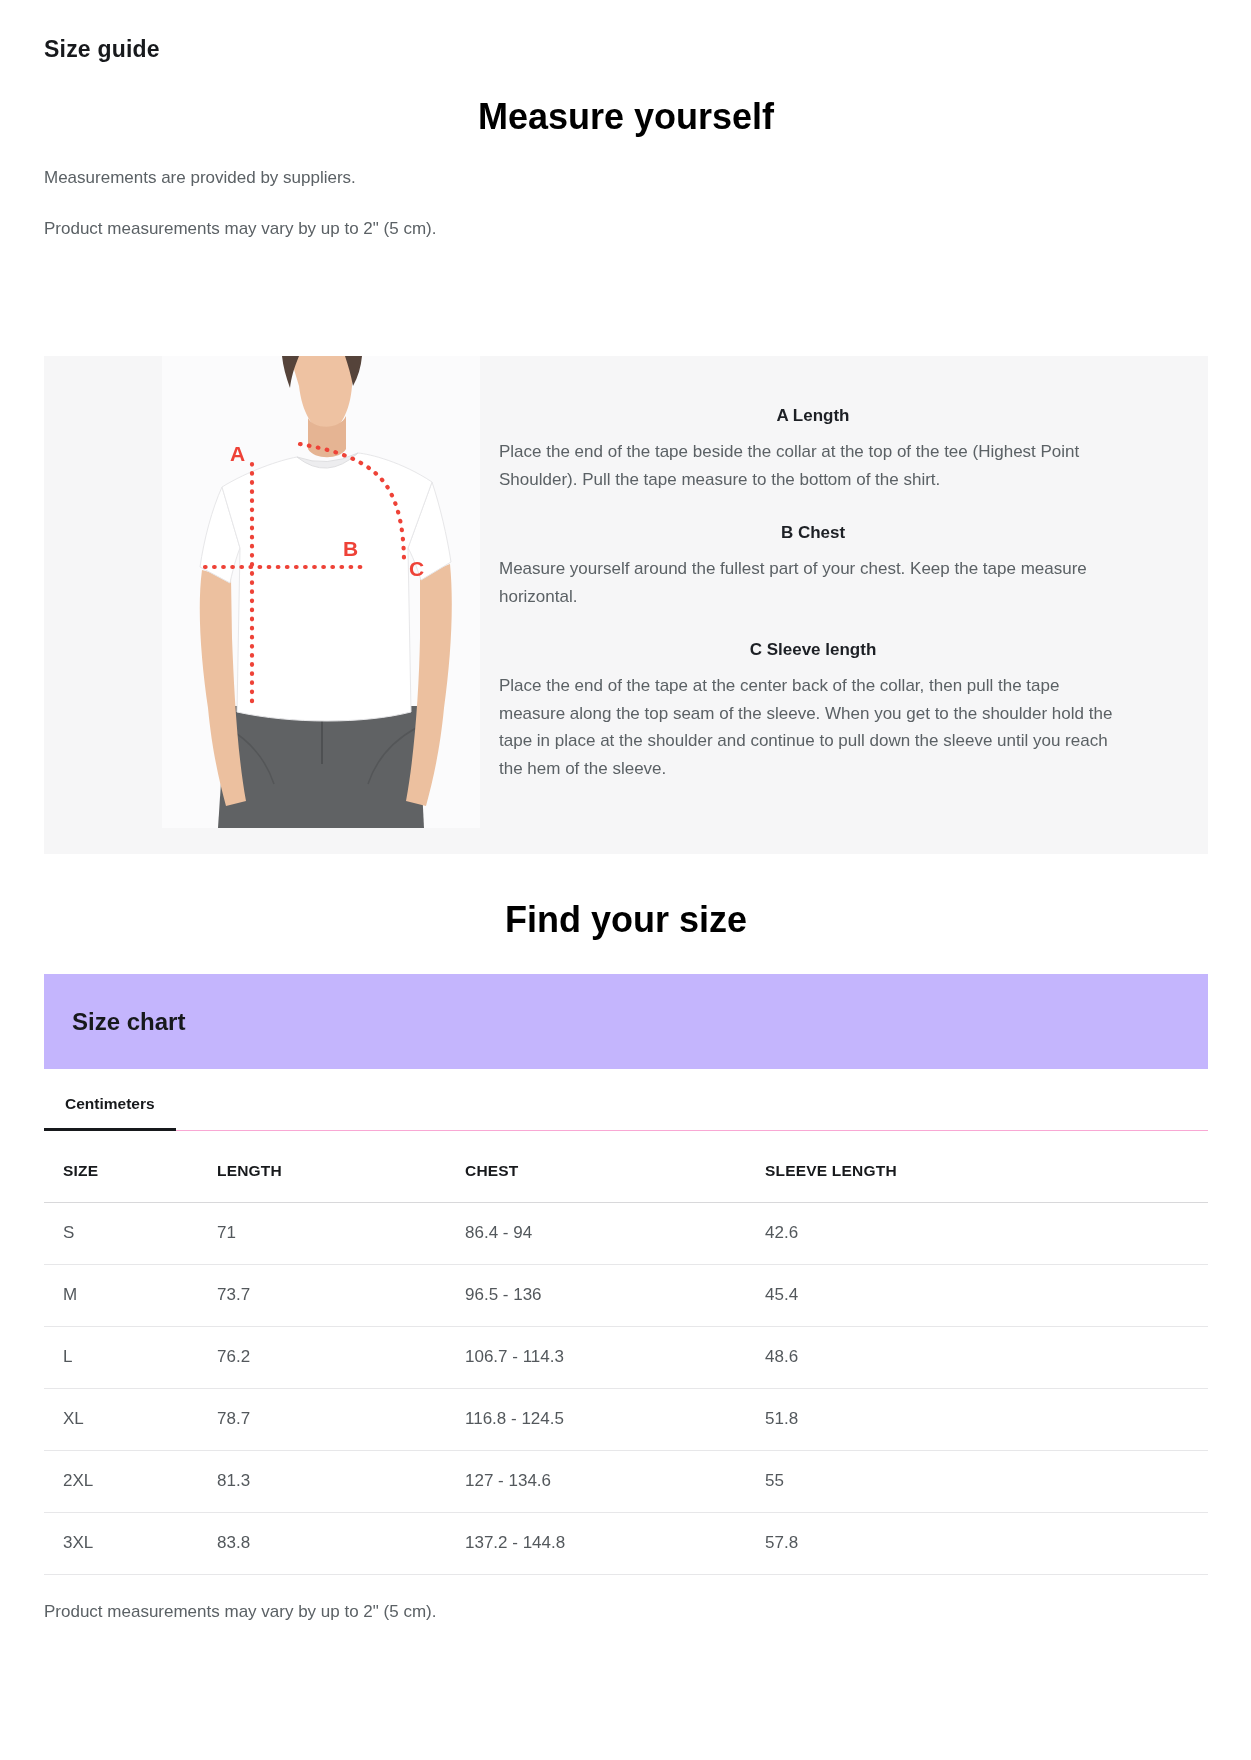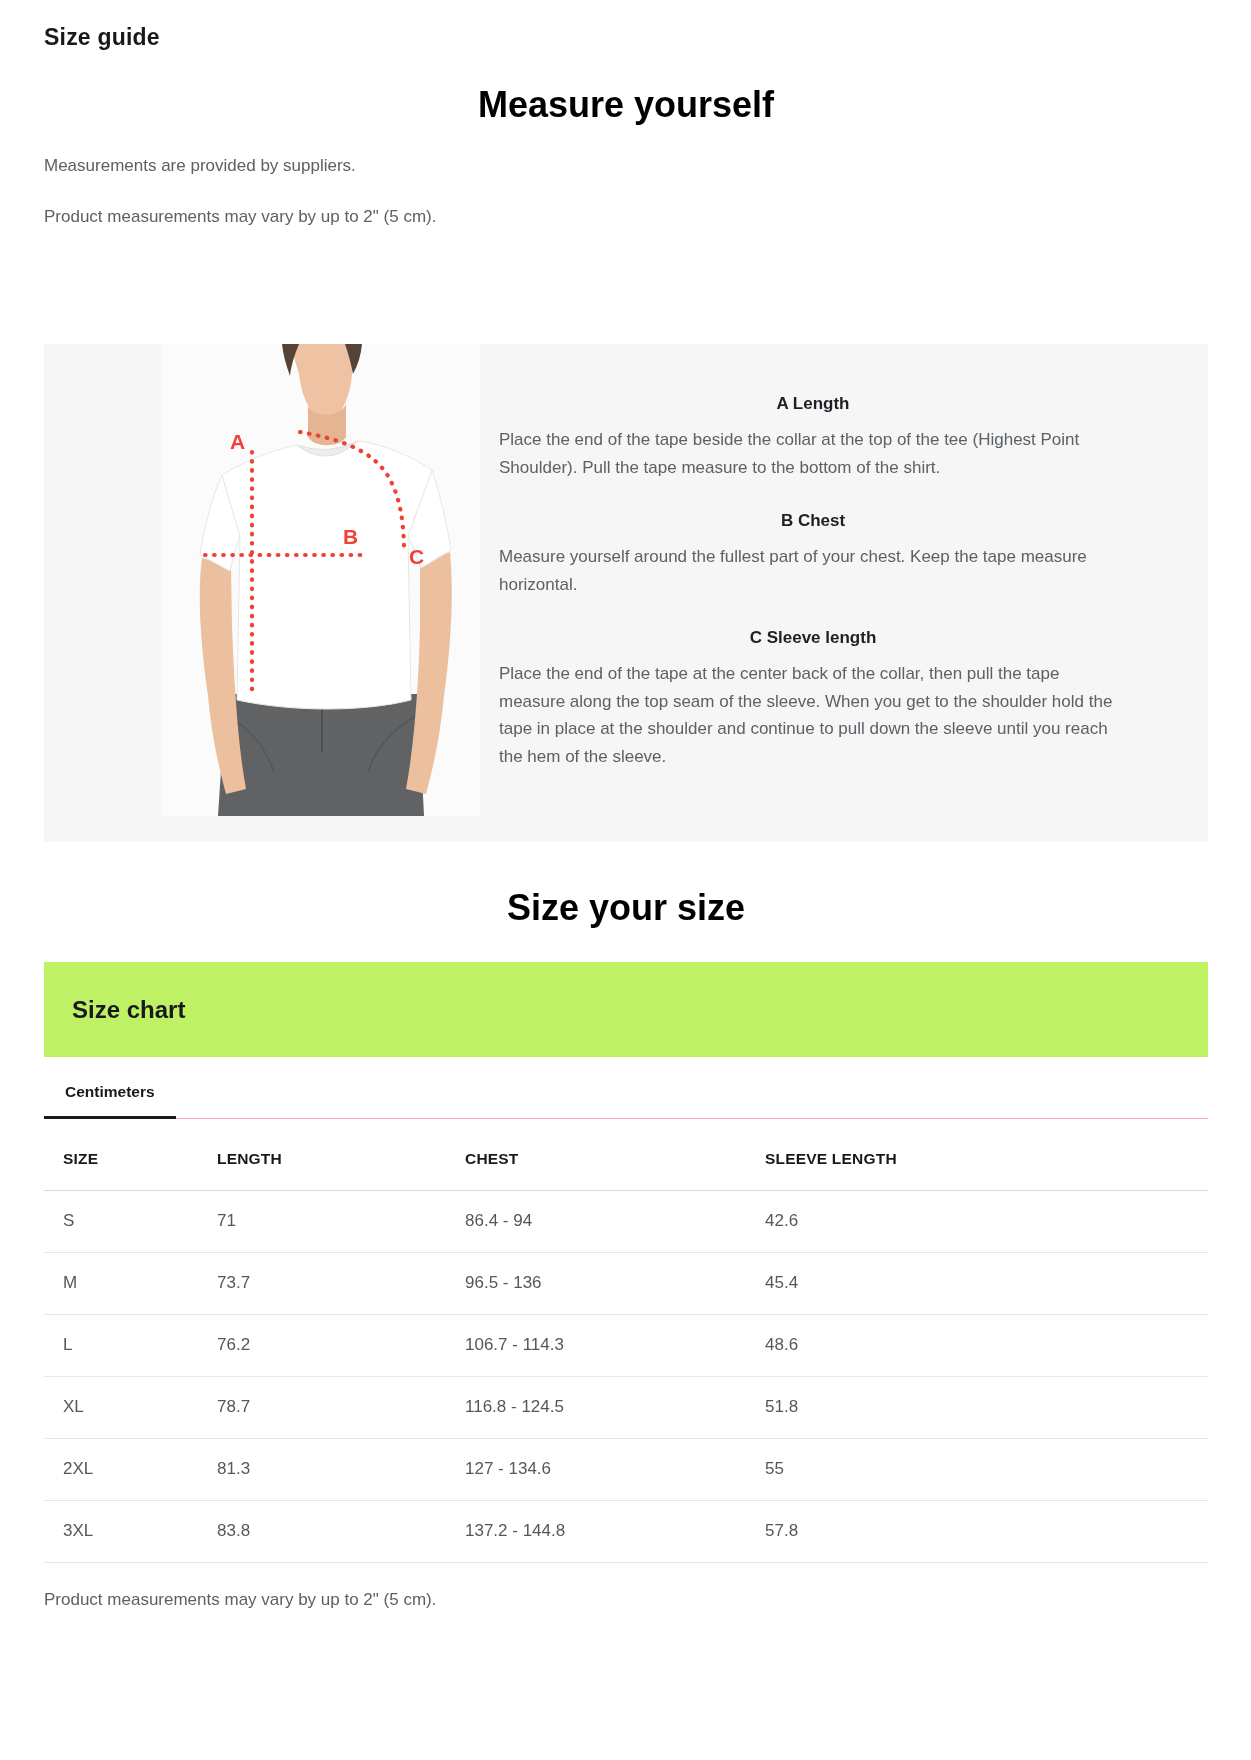--- a/index.html
+++ b/index.html
@@ -5,21 +5,21 @@
   * { box-sizing: border-box; }
   html, body { margin: 0; padding: 0; background: #ffffff; }
   body {
     width: 1251px;
     font-family: "Liberation Sans", sans-serif;
     color: #1d2025;
   }
   .content { padding: 0 43px 0 44px; }
 
   h1.page-title {
-    font-size: 23px; font-weight: 700; margin: 0; padding-top: 24px;
+    font-size: 23px; font-weight: 700; margin: 0; padding-top: 36px;
     color: #17191c; letter-spacing: .2px;
   }
   h2.section-heading {
     font-size: 36px; font-weight: 700; margin: 33px 0 0; color: #000000; text-align: center;
   }
   p.body-text {
     font-size: 17px; color: #5b6165; margin: 28px 0 0; line-height: 23px;
   }
 
   
@@ -40,21 +40,21 @@
   .instr h3 {
     font-size: 17px; font-weight: 700; color: #1d2025; margin: 0 0 12px; text-align: center;
   }
   .instr p {
     font-size: 17px; line-height: 27.5px; color: #5b6165; margin: 0 16px 30px;
   }
   .instr:last-child p { margin-bottom: 0; }
 
   
   .size-chart-header {
-    margin-top: 33px; height: 95px; background: #bef264;
+    margin-top: 33px; height: 95px; background: #c4b5fd;
     display: flex; align-items: center; padding-left: 28px;
   }
   .size-chart-header .title { font-size: 24px; font-weight: 700; color: #17191c; }
 
   .tabs-row { border-bottom: 1px solid #f9a8d4; }
   .tab {
     display: inline-block; padding: 26px 21px 15px; font-size: 15.5px;
     font-weight: 700; color: #17191c; border-bottom: 3px solid #17191c;
     margin-bottom: -1px; cursor: pointer;
   }
@@ -150,21 +150,21 @@
         <h3>B Chest</h3>
         <p>Measure yourself around the fullest part of your chest. Keep the tape measure horizontal.</p>
       </div>
       <div class="instr">
         <h3>C Sleeve length</h3>
         <p>Place the end of the tape at the center back of the collar, then pull the tape measure along the top seam of the sleeve. When you get to the shoulder hold the tape in place at the shoulder and continue to pull down the sleeve until you reach the hem of the sleeve.</p>
       </div>
     </div>
   </div>
 
-  <h2 class="section-heading" style="margin-top:45px;">Size your size</h2>
+  <h2 class="section-heading" style="margin-top:45px;">Find your size</h2>
 
   <div class="size-chart-header">
     <span class="title">Size chart</span>
   </div>
 
   <div class="tabs-row">
     <span class="tab">Centimeters</span>
   </div>
 
   <table class="size-table">

